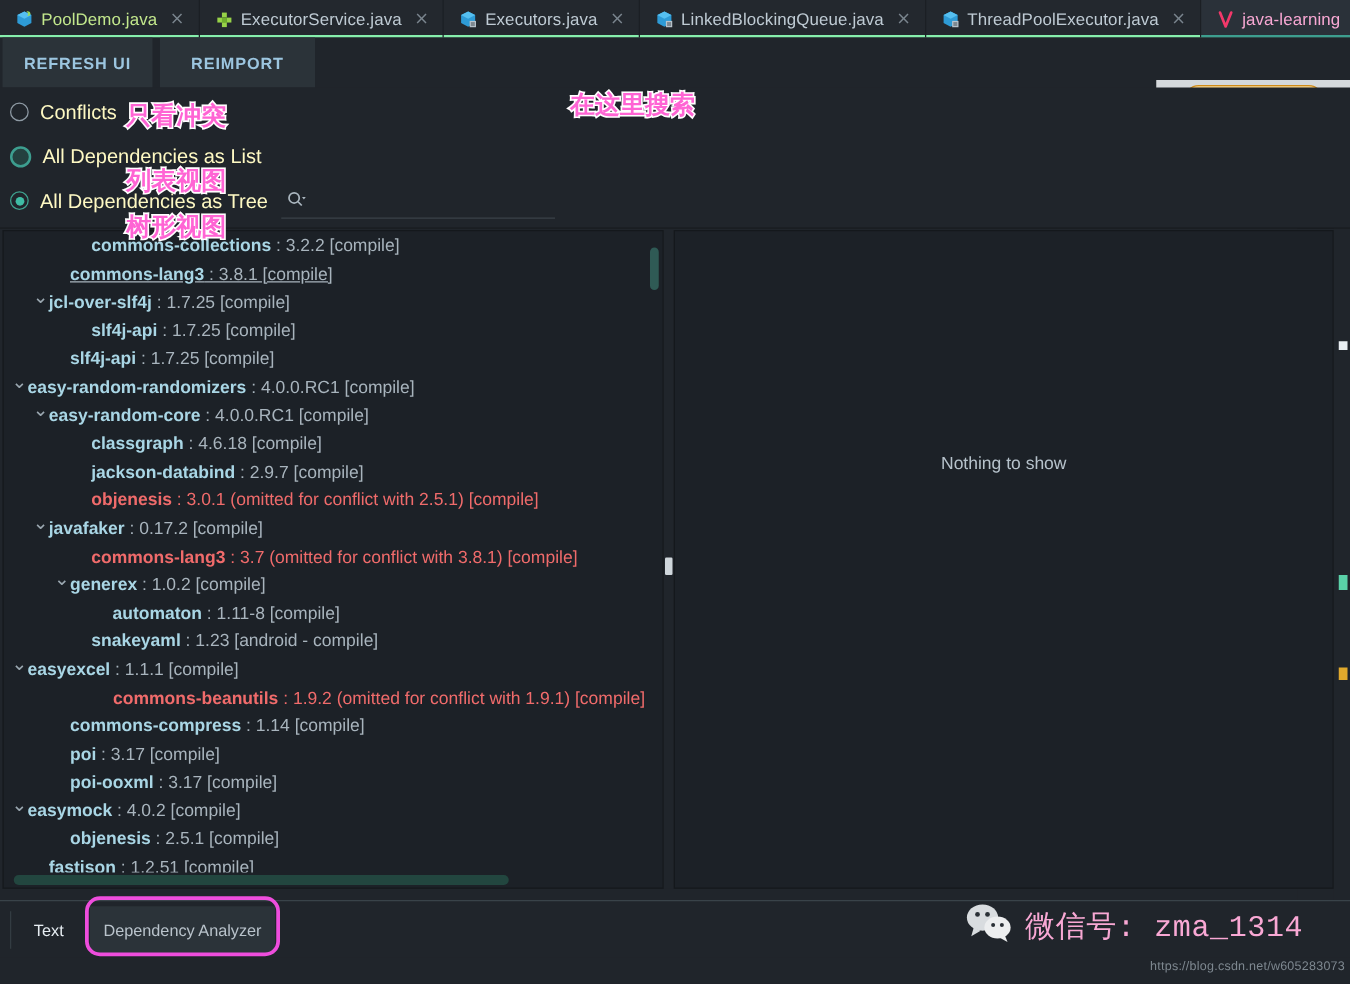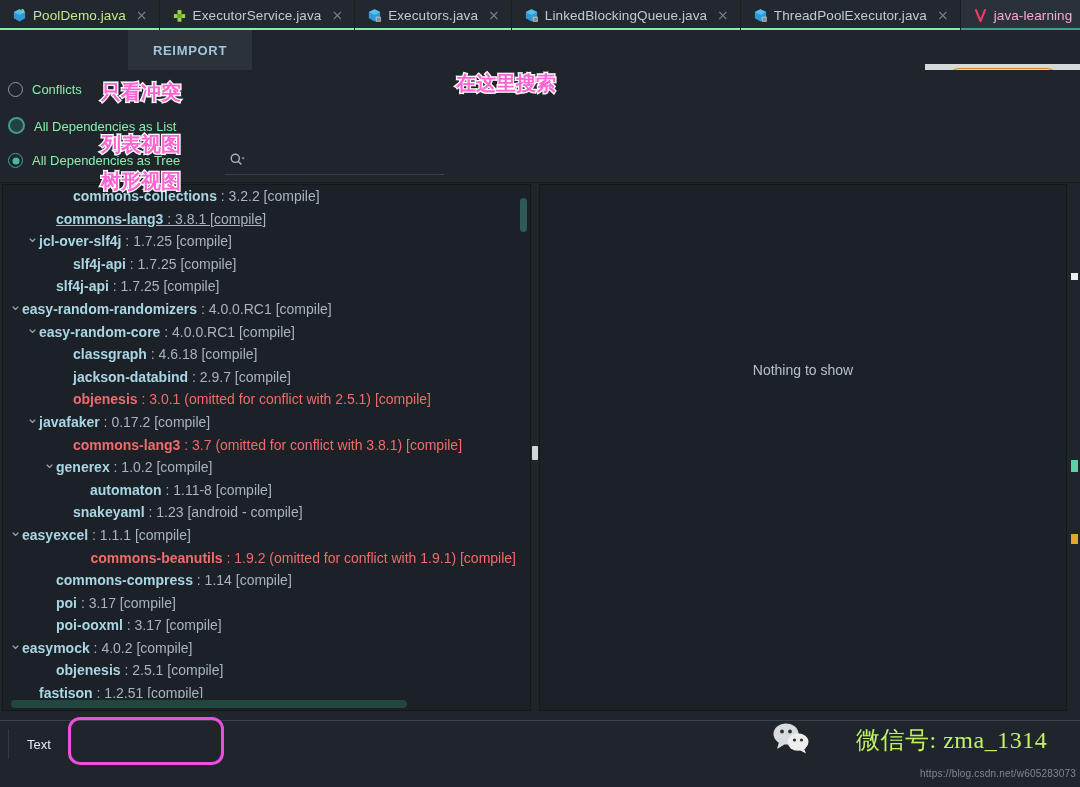--- a/index.html
+++ b/index.html
@@ -65,22 +65,22 @@
     color: #1f3c6e; font-size: 14px; font-weight: bold; font-style: italic;
     font-family: "Liberation Serif", serif;
   }
 
   
   .optpane {
     position: absolute; left: 0; top: 70px; width: 1080px; height: 113px;
     background: #20252b; border-bottom: 1px solid #161a1e;
   }
   .radio-row {
-    position: absolute; display: flex; align-items: flex-end; gap: 9px;
-    font-size: 13px; color: #86efac;
+    position: absolute; display: flex; align-items: flex-start; gap: 9px;
+    font-size: 16px; color: #fef9c3;
   }
   #radio-conflicts { left: 8px; top: 12px; }
   #radio-list      { left: 8px; top: 47px; }
   #radio-tree      { left: 8px; top: 83px; }
   .rd {
     width: 15px; height: 15px; border-radius: 50%;
     border: 1.6px solid #8e9aa4; background: transparent;
     position: relative; flex: 0 0 15px;
   }
   .rd.hover { border-color: #3d9e8f; border-width: 2px; background: #24413f; width: 17px; height: 17px; flex-basis: 17px; }
@@ -216,22 +216,22 @@
     position: absolute; left: 68px; top: 717px; width: 156px; height: 48px;
     border: 3px solid #ee4ddd; border-radius: 12px; pointer-events: none;
   }
 
   
   .wechat {
     position: absolute; left: 772px; top: 722px;
     display: flex; align-items: center; gap: 10px;
   }
   .wechat .txt {
-    font-size: 24px; color: #bef264;
-    font-family: Liberation Serif, serif; letter-spacing: .5px; margin-left: 36px;
+    font-size: 24px; color: #f9a8d4;
+    font-family: Liberation Mono, monospace; letter-spacing: .5px;
   }
 </style>
 </head>
 <body>
 
 <div id="app">
 
   <div class="tabbar" id="tabbar">
       <div class="tab c-green">
         <span>
@@ -297,20 +297,21 @@
         <span>
           <svg viewBox="0 0 16 16" class="tabicon">
             <path d="M3.2 2.2 L8 14 L12.8 2.2" fill="none" stroke="#f2386a" stroke-width="2.3" stroke-linecap="round" stroke-linejoin="round"></path>
           </svg>
         </span>
         <span class="lbl">java-learning</span>
       </div>
     </div>
 
   <div class="toolbar">
+    <div class="tbtn" id="btn-refresh">REFRESH UI</div>
     <div class="tbtn" id="btn-reimport">REIMPORT</div>
     <div class="donate-wrap">
       <div class="donate-btn">Donate</div>
     </div>
   </div>
 
   <div class="optpane">
 
     <div class="radio-row" id="radio-conflicts">
       <span class="rd"></span>
@@ -405,20 +406,21 @@
 
   <div class="stripe">
     <div class="mk" style="top:90px;background:#e8eef2;"></div>
     <div class="mk" style="top:277px;background:#5ad1a8;height:12px;"></div>
     <div class="mk" style="top:351px;background:#e0a92c;height:10px;"></div>
   </div>
 
   <div class="bottombar">
     <div class="sep-v"></div>
     <div class="btab" id="btab-text">Text</div>
+    <div class="btab" id="btab-dep">Dependency Analyzer</div>
   </div>
 
   <div class="statusbar">
     <div class="csdn">https://blog.csdn.net/w605283073</div>
   </div>
 
   <div class="anno" id="anno-conflicts">只看冲突</div>
   <div class="anno" id="anno-list">列表视图</div>
   <div class="anno" id="anno-tree">树形视图</div>
   <div class="anno" id="anno-search">在这里搜索</div>

